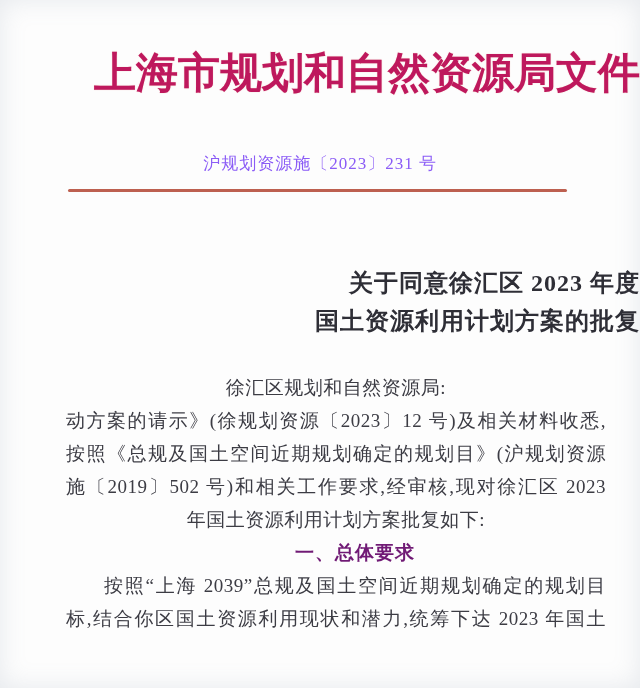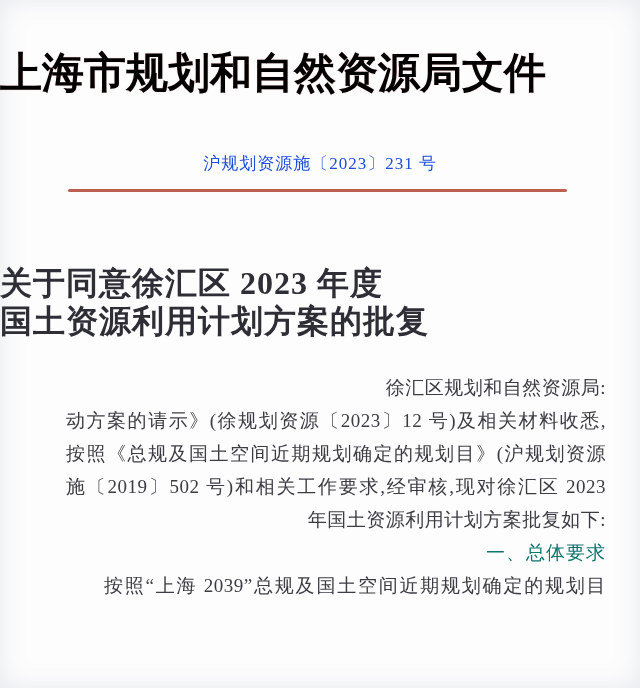--- a/index.html
+++ b/index.html
@@ -12,79 +12,79 @@
     position: relative;
     width: 640px;
     height: 688px;
     margin: 0 auto;
     background: #fdfdfd;
     box-shadow: inset 0 0 26px rgba(120, 140, 160, 0.18);
     overflow: hidden;
   }
   .header-title {
     margin-top: 50px;
-    text-align: left;
+    text-align: right;
     font-size: 42px;
     line-height: 46px;
     font-weight: bold;
-    color: #000000;
+    color: #be185d;
     letter-spacing: 0px;
     text-shadow: 0 0 1px rgba(203, 35, 24, 0.35);
   }
   .doc-number {
     margin-top: 57px;
     text-align: center;
     font-size: 17px;
     line-height: 22px;
-    color: #1d4ed8;
+    color: #8b5cf6;
     letter-spacing: 1px;
   }
   .red-divider {
     margin: 14px 0 0 68px;
     width: 499px;
     height: 3px;
     background: #bd6050;
     border-radius: 2px;
   }
   .doc-title {
     margin: 72px 0 0 0;
-    text-align: left;
-    font-size: 32px;
+    text-align: right;
+    font-size: 24px;
     line-height: 38px;
     font-weight: bold;
     color: #2e2e36;
     letter-spacing: 1px;
   }
   .doc-title .title-line {
     display: block;
   }
   .body-block {
     margin: 31px 34px 0 66px;
     width: 540px;
     font-size: 19px;
     color: #3c3c44;
     letter-spacing: 0.5px;
   }
   .line {
     line-height: 33px;
     height: 33px;
-    text-align: right;
+    text-align: center;
     white-space: normal;
   }
   .line.justify {
     text-align: justify;
     text-align-last: justify;
   }
   .line.indent {
     padding-left: 38px;
   }
   .line.bold {
-    font-weight: normal;
+    font-weight: bold;
     letter-spacing: 1px;
-    color: #0f766e;
+    color: #701a75;
   }
 </style>
 </head>
 <body>
 
 <div class="page">
 
   <div class="header-title">上海市规划和自然资源局文件</div>
 
   <div class="doc-number">沪规划资源施〔2023〕231 号</div>
@@ -97,15 +97,16 @@
   </h1>
 
   <div class="body-block">
     <div class="line">徐汇区规划和自然资源局:</div>
     <div class="line justify">动方案的请示》(徐规划资源〔2023〕12 号)及相关材料收悉,</div>
     <div class="line justify">按照《总规及国土空间近期规划确定的规划目》(沪规划资源</div>
     <div class="line justify">施〔2019〕502 号)和相关工作要求,经审核,现对徐汇区 2023</div>
     <div class="line">年国土资源利用计划方案批复如下:</div>
     <div class="line indent bold">一、总体要求</div>
     <div class="line indent justify">按照“上海 2039”总规及国土空间近期规划确定的规划目</div>
+    <div class="line justify">标,结合你区国土资源利用现状和潜力,统筹下达 2023 年国土</div>
   </div>
 
 </div>
 
 </body></html>

